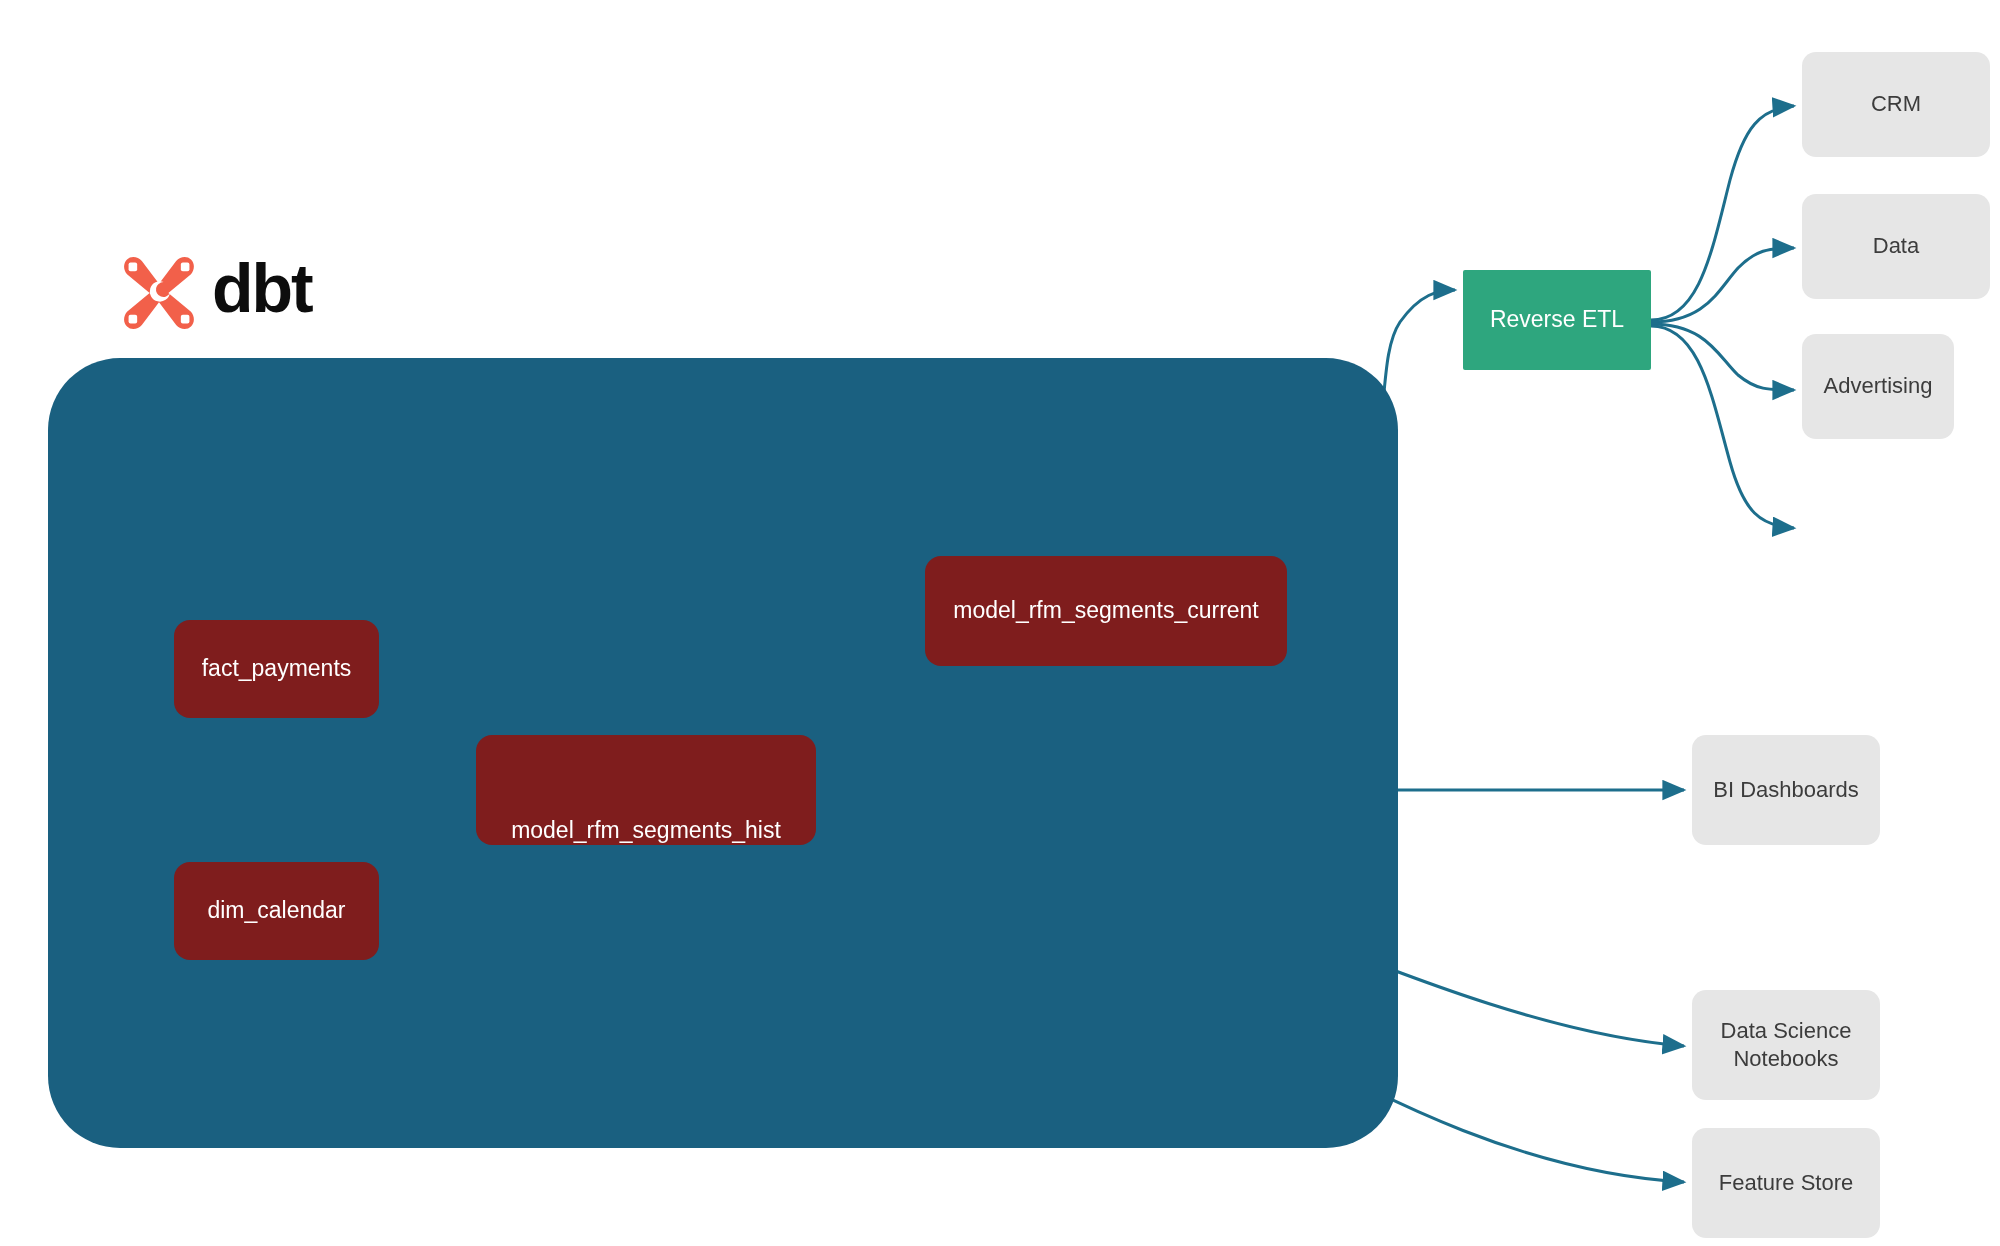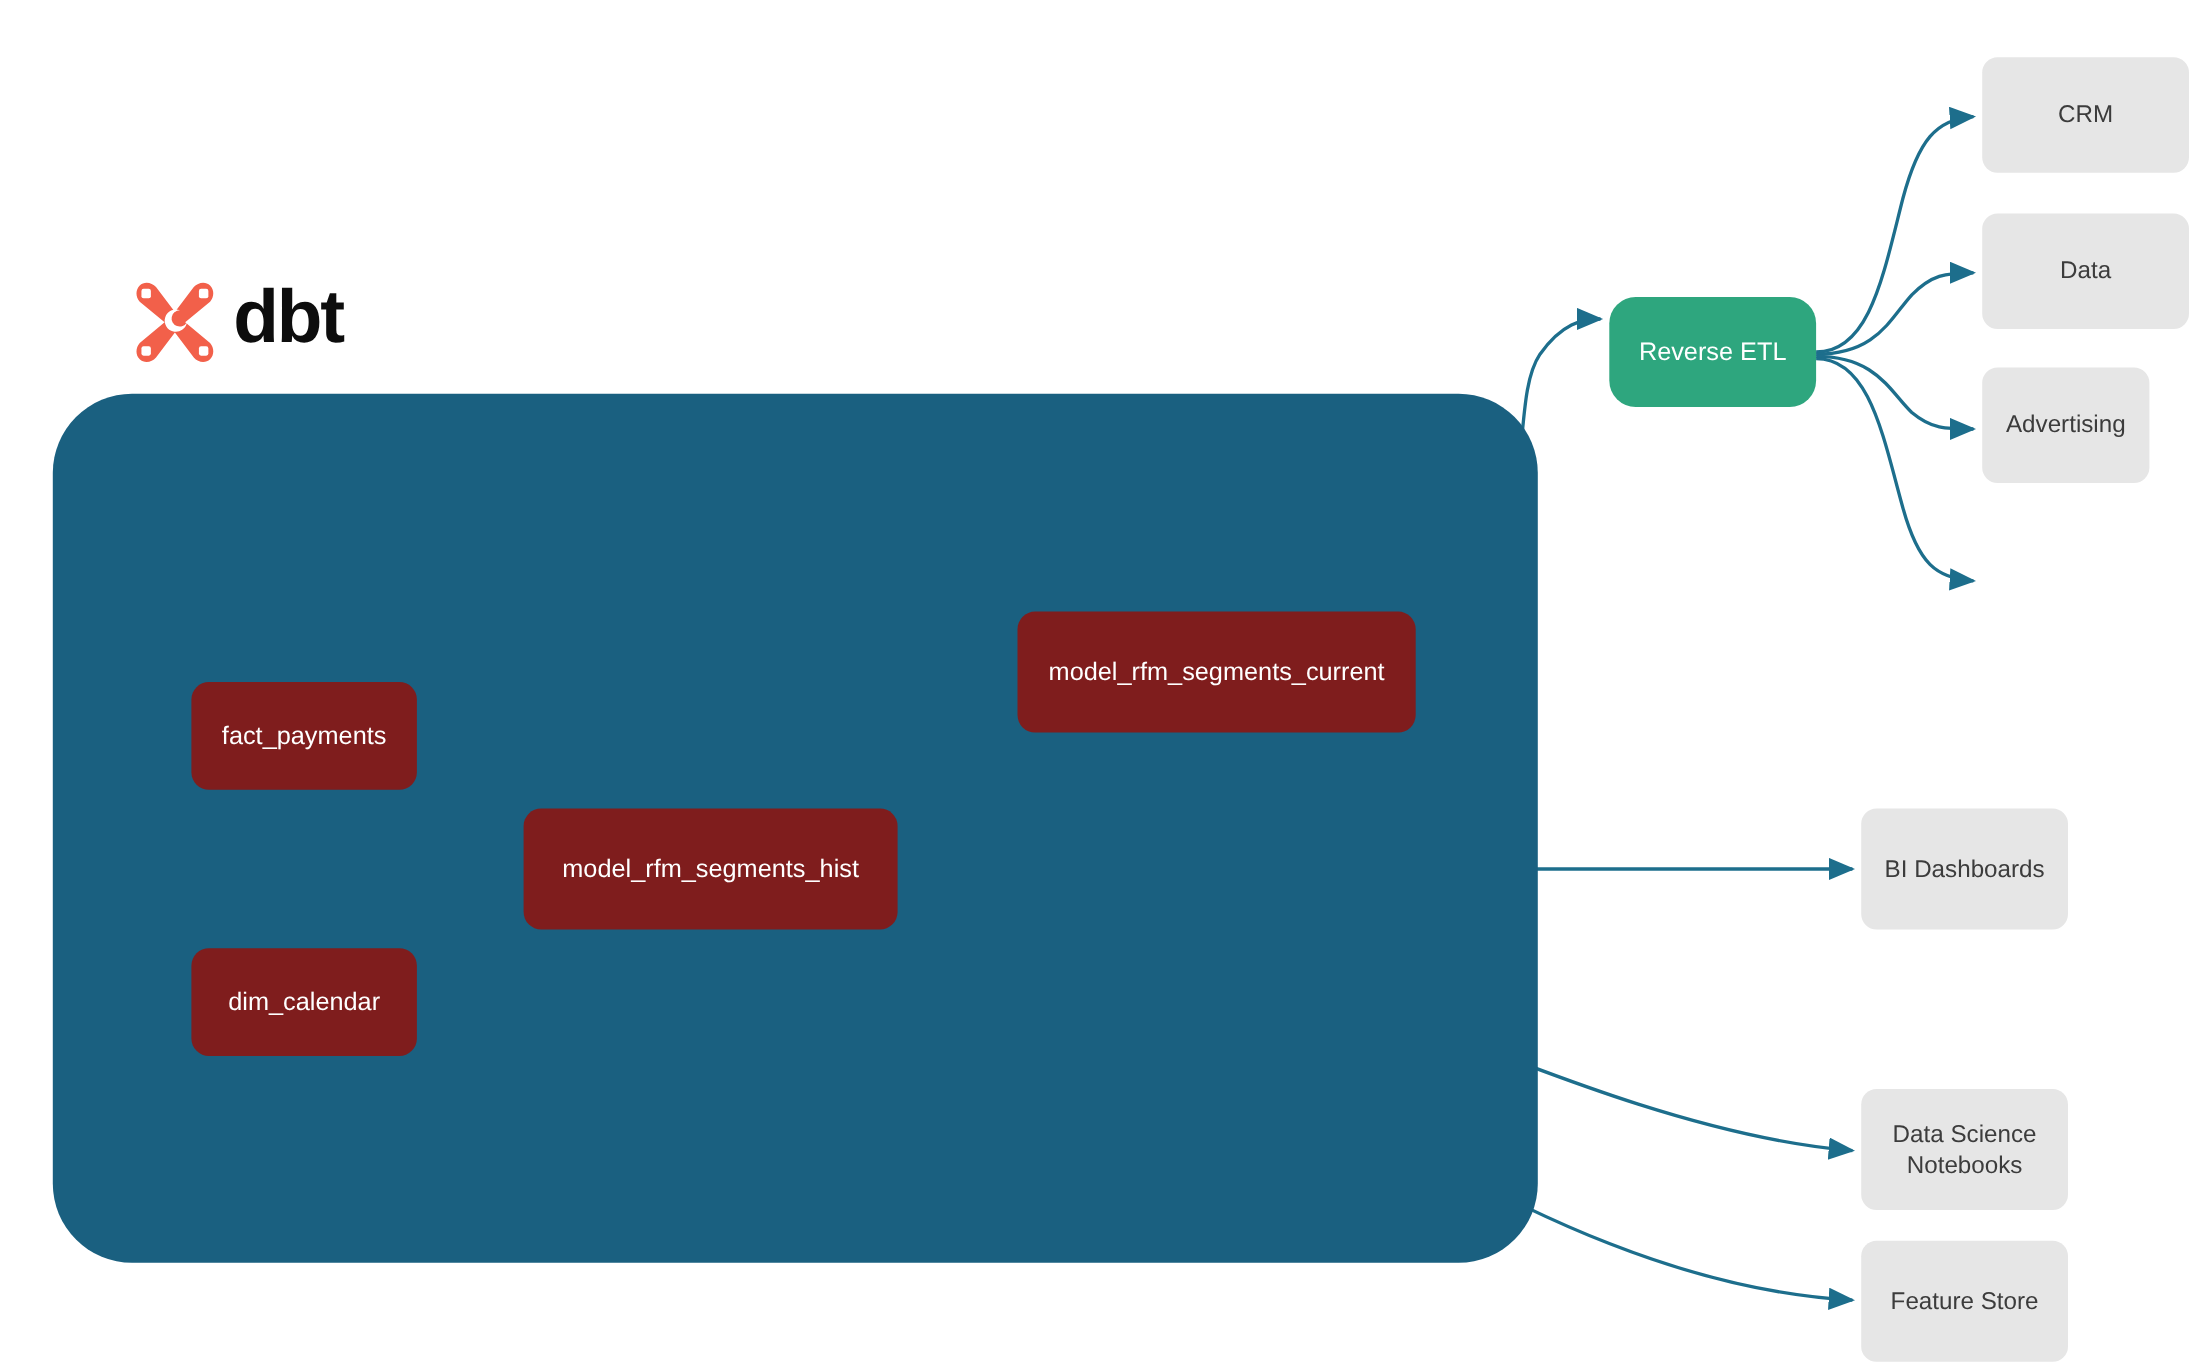--- a/index.html
+++ b/index.html
@@ -60,33 +60,33 @@
   .node-model {
     background:#7f1d1d;
     color:#ffffff;
     font-size:23px;
     border-radius:16px;
   }
   .node-green {
     background:#2ea67e;
     color:#ffffff;
     font-size:23px;
-    border-radius:24px;
+    border-radius:2px;
   }
   .node-gray {
     background:#e6e6e6;
     color:#3c3c3c;
     font-size:22px;
     border-radius:14px;
   }
 
   
   .n-fact       { left:174px; top:620px;  width:205px; height:98px; }
   .n-dim        { left:174px; top:862px;  width:205px; height:98px; }
-  .n-hist       { left:476px; top:735px;  width:340px; height:110px; }
+  .n-hist       { left:476px; top:735px;  width:340px; height:110px;align-items:flex-end; }
   .n-current    { left:925px; top:556px;  width:362px; height:110px; }
 
   
   .n-retl       { left:1463px; top:270px; width:188px; height:100px; }
 
   
   .n-crm        { left:1802px; top:52px;  width:188px; height:105px; }
   .n-email      { left:1802px; top:194px; width:188px; height:105px; }
   .n-ads        { left:1802px; top:334px; width:152px; height:105px; }
   .n-sms        { left:1802px; top:474px; width:188px; height:105px; }

